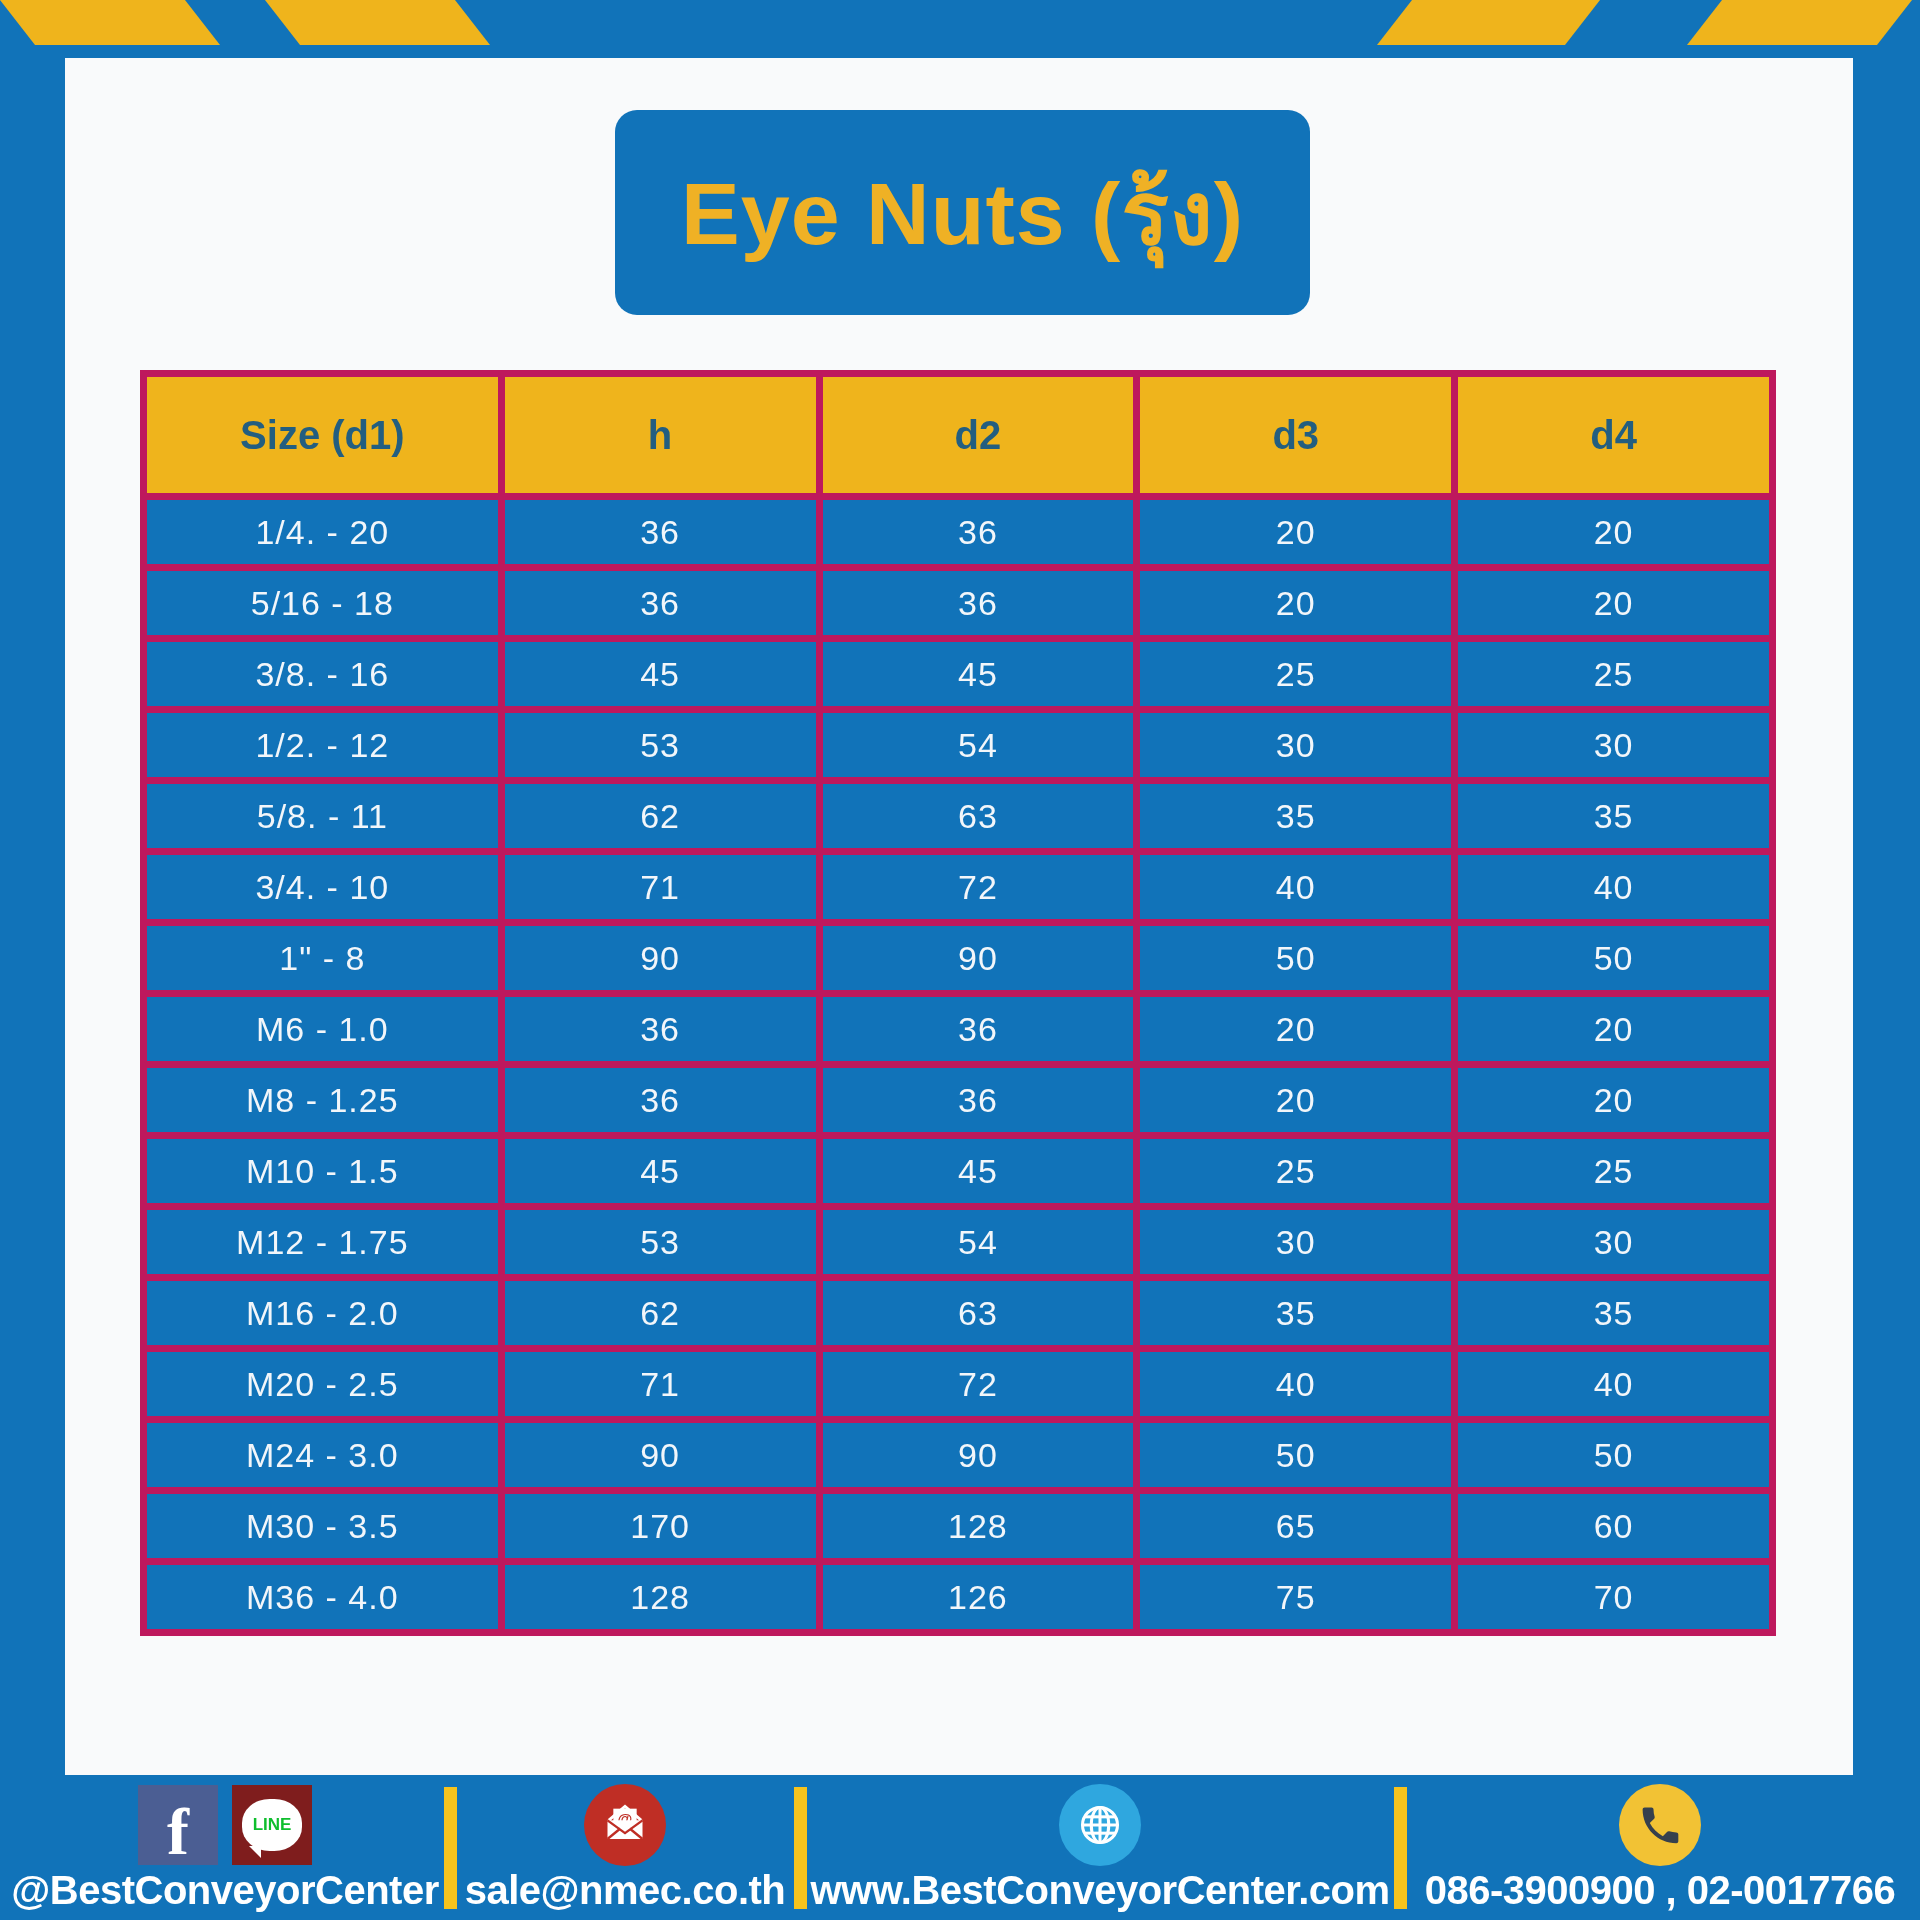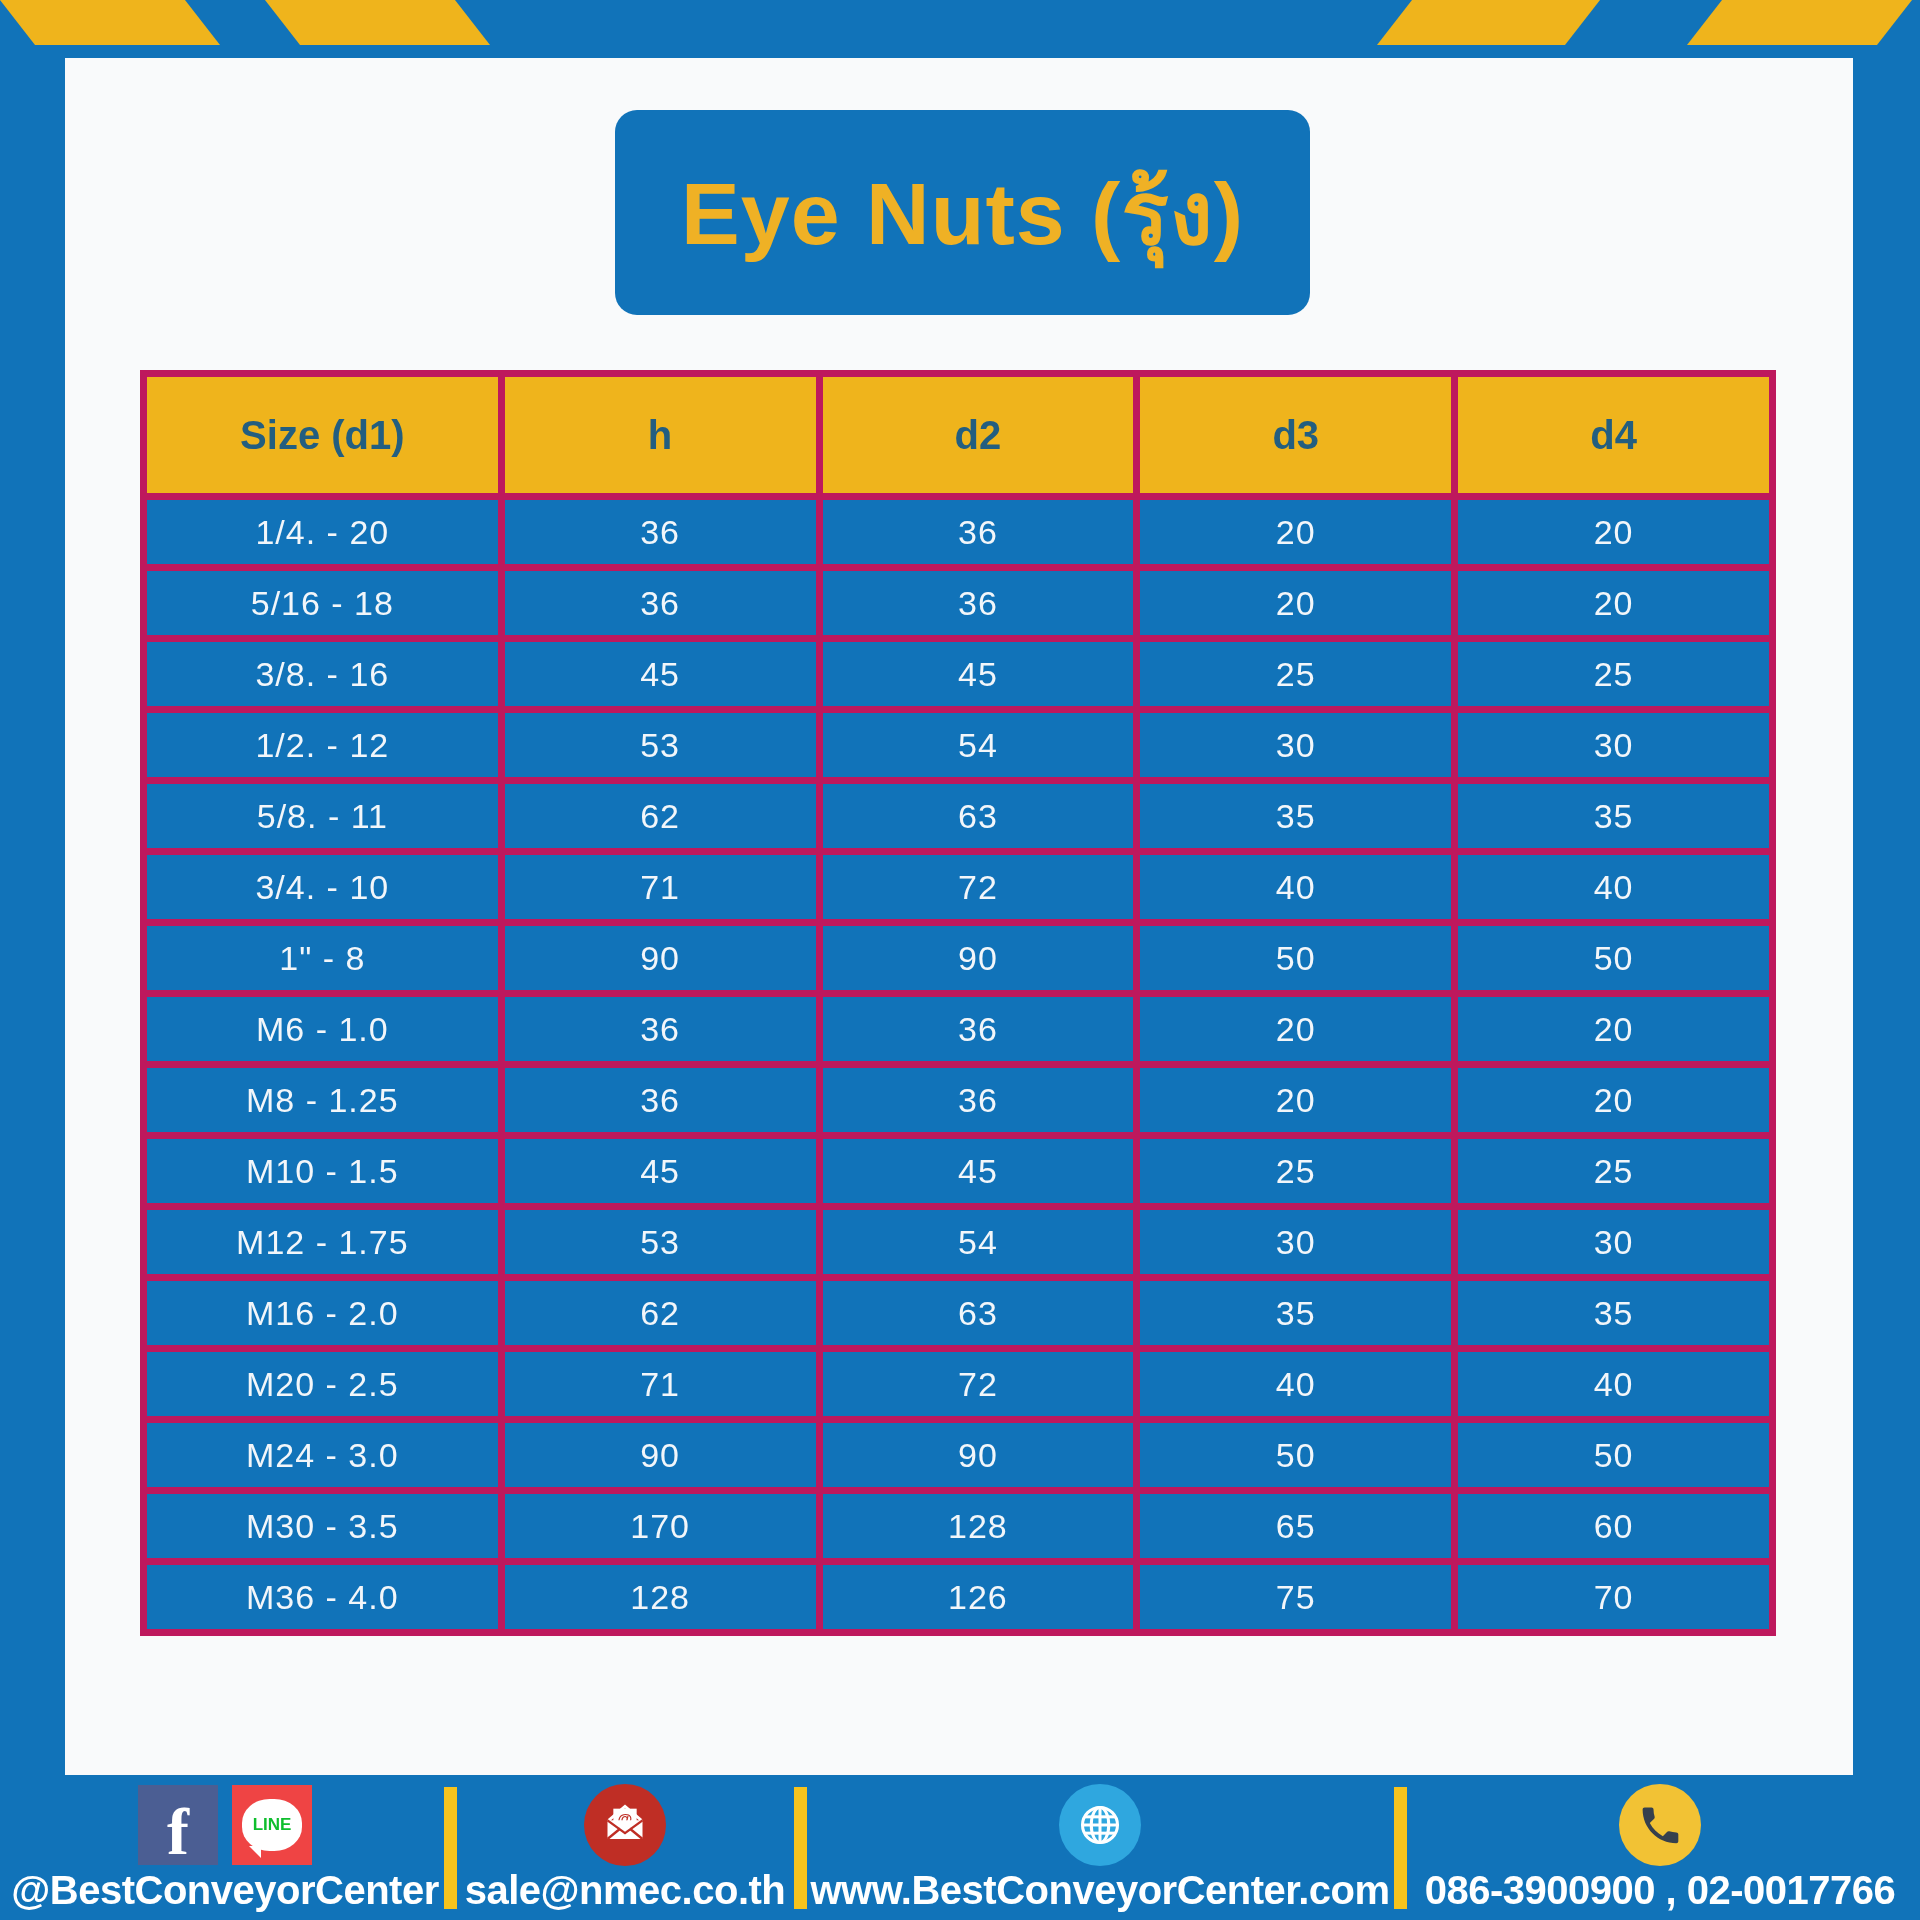--- a/index.html
+++ b/index.html
@@ -50,21 +50,21 @@
   .f-label{
     color:#ffffff;font-size:40px;font-weight:bold;letter-spacing:-0.5px;
     white-space:nowrap;line-height:46px;
   }
   .divider{position:absolute;top:12px;width:13px;height:122px;background:#f6c31d;}
   .div1{left:444px;} .div2{left:794px;} .div3{left:1394px;}
   
   .icon-square{width:80px;height:80px;display:flex;align-items:center;justify-content:center;}
   .fb{background:#4b5e93;}
   .fb .fb-f{color:#ffffff;font-size:66px;font-weight:bold;font-family:"Liberation Serif","DejaVu Serif",serif;margin-top:14px;}
-  .line{background:#ef4444;position:relative;}
+  .line{background:#7f1d1d;position:relative;}
   .line .bubble{
     width:60px;height:52px;background:#ffffff;border-radius:46%;
     display:flex;align-items:center;justify-content:center;position:relative;
   }
   .line .bubble:after{
     content:"";position:absolute;left:7px;bottom:-7px;width:0;height:0;
     border-left:12px solid transparent;border-top:12px solid #ffffff;
   }
   .line .line-text{color:#0fbe2e;font-size:17px;font-weight:bold;letter-spacing:0;}
   .icon-circle{width:82px;height:82px;border-radius:50%;display:flex;align-items:center;justify-content:center;}

